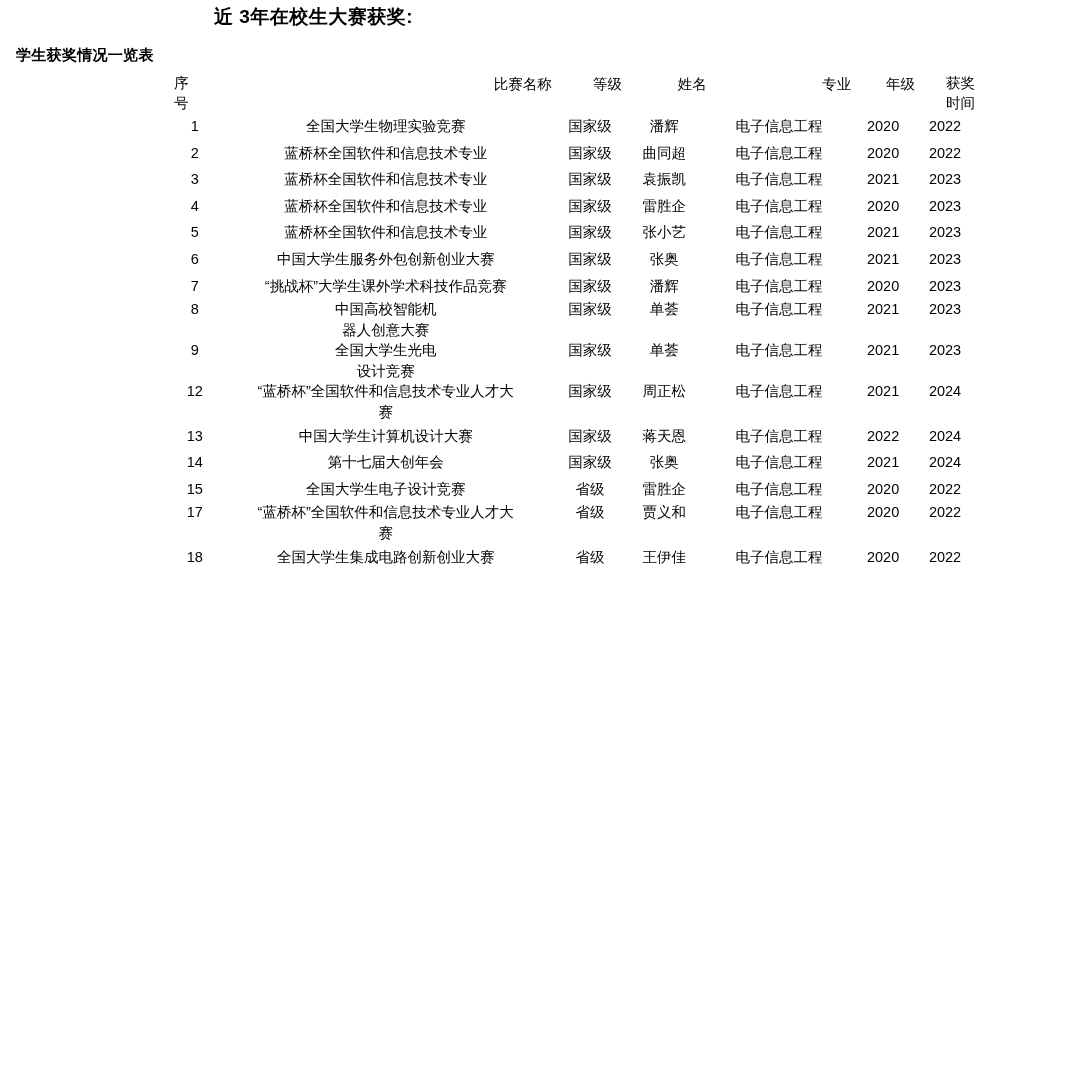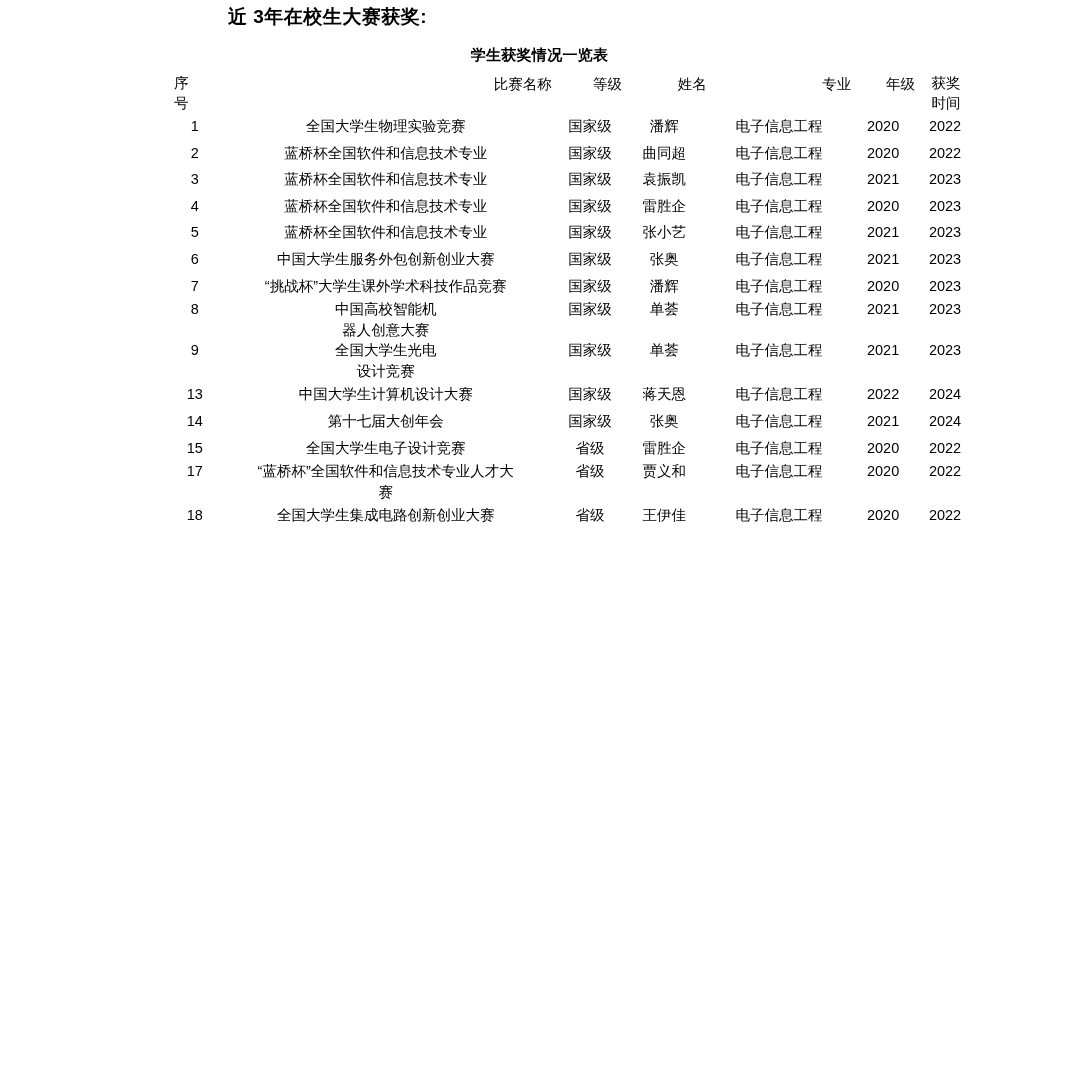--- a/index.html
+++ b/index.html
@@ -16,33 +16,32 @@
     position: relative;
   }
   .page {
     position: relative;
     width: 1079px;
     height: 1068px;
     box-sizing: border-box;
   }
   .doc-heading {
     position: absolute;
-    left: 228px;
+    left: 214px;
     top: 4px;
     font-size: 19px;
     font-weight: bold;
     letter-spacing: 0.5px;
     white-space: nowrap;
   }
   .table-title {
     position: absolute;
-    left: 0;
+    left: 16px;
     right: 0;
     top: 46px;
-    text-align: center;
     font-size: 15px;
     font-weight: bold;
     letter-spacing: 0.3px;
   }
   table.award-table {
     position: absolute;
     left: 170px;
     top: 74px;
     width: 805px;
     border-collapse: collapse;
@@ -70,21 +69,21 @@
     text-align: right;
   }
   thead th.h-idx {
     width: 48px;
     text-align: left;
     padding-left: 4px;
     line-height: 1.35;
   }
   thead th.h-date {
     line-height: 1.35;
-    text-align: center;
+    text-align: right;
     padding-left: 2px;
   }
   tbody td {
     padding-top: 6px;
     padding-bottom: 6px;
     text-align: center;
   }
   tbody td.t-idx {
     text-align: center;
   }
@@ -240,20 +239,32 @@
           <td class="t-name">
             <span class="two-line">全国大学生光电</span>
             <span class="two-line">设计竞赛</span>
           </td>
           <td class="t-level">国家级</td>
           <td class="">单荟</td>
           <td class="">电子信息工程</td>
           <td class="">2021</td>
           <td class="t-date">2023</td>
         </tr>
+        <tr>
+          <td class="t-idx">12</td>
+          <td class="t-name">
+            <span class="two-line">“蓝桥杯”全国软件和信息技术专业人才大</span>
+            <span class="two-line">赛</span>
+          </td>
+          <td class="t-level">国家级</td>
+          <td class="">周正松</td>
+          <td class="">电子信息工程</td>
+          <td class="">2021</td>
+          <td class="t-date">2024</td>
+        </tr>
         <tr class="compact">
           <td class="t-idx">13</td>
           <td class="t-name">
             <span class="two-line">中国大学生计算机设计大赛</span>
           </td>
           <td class="t-level">国家级</td>
           <td class="">蒋天恩</td>
           <td class="">电子信息工程</td>
           <td class="">2022</td>
           <td class="t-date">2024</td>

